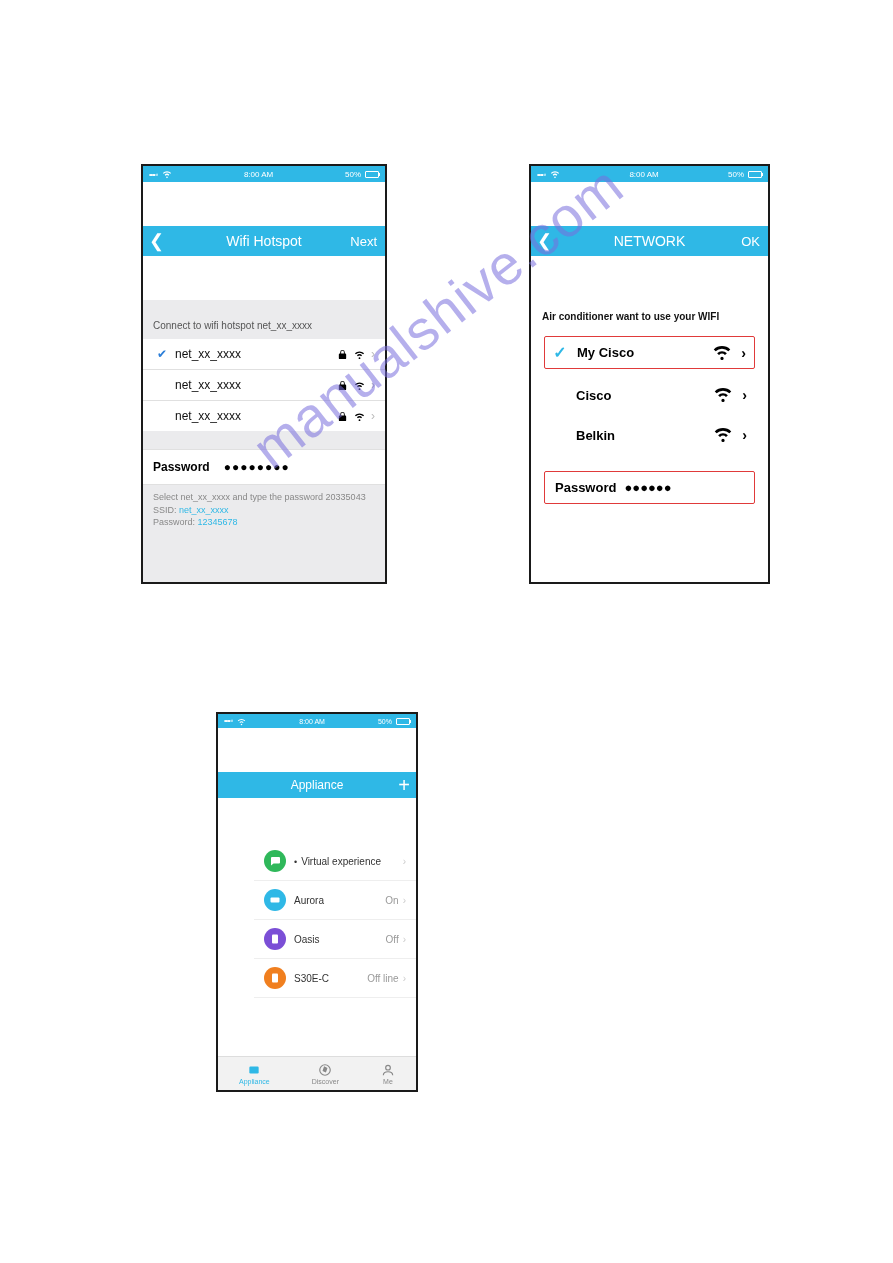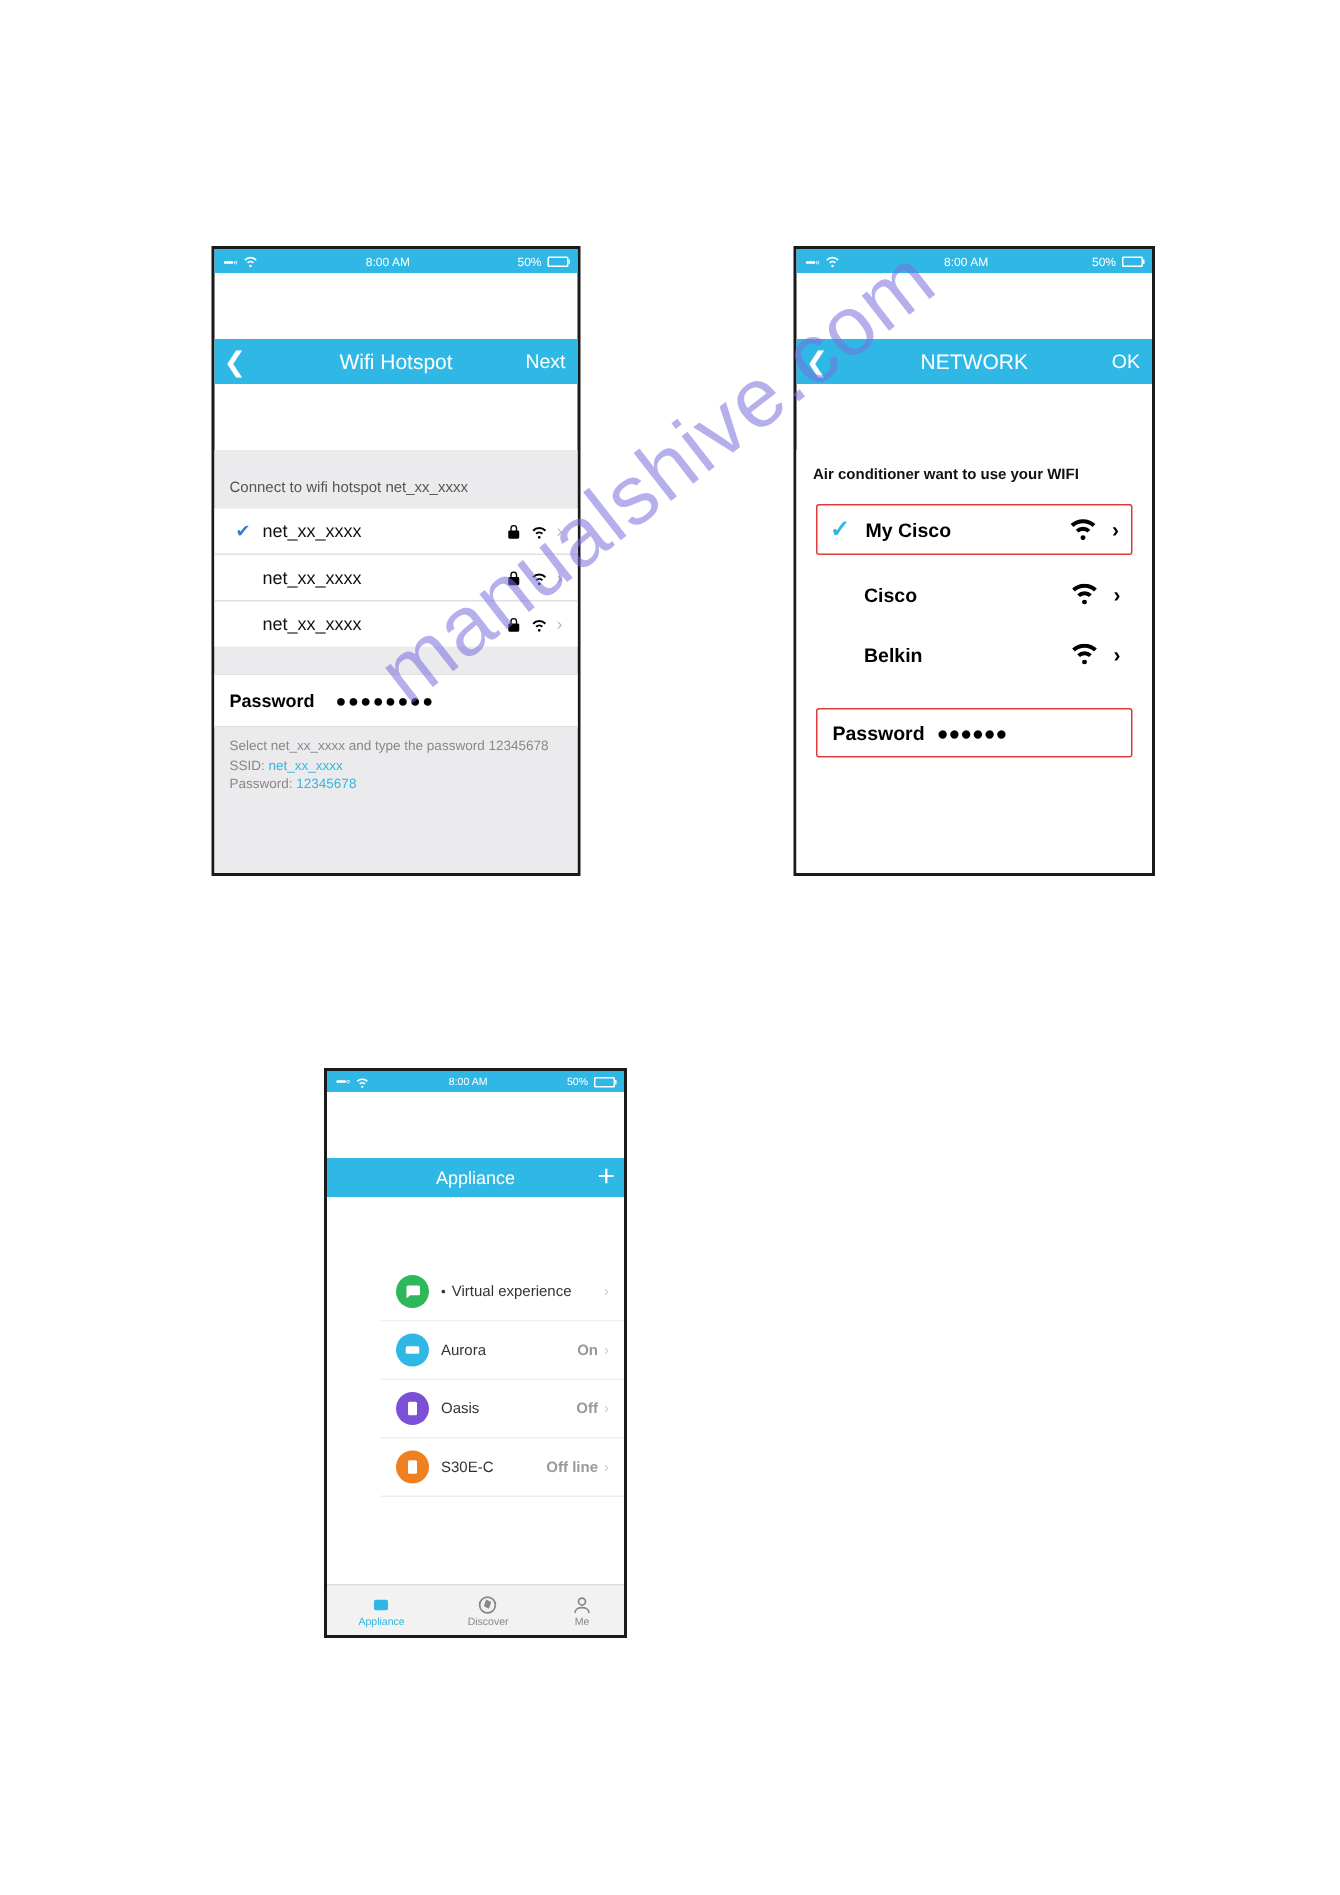--- a/index.html
+++ b/index.html
@@ -131,21 +131,21 @@
     margin-right:8px;
     color:#fff;
   }
   .app-icon svg { width:12px; height:12px; }
   .ic-green{background:#2fb85a;}
   .ic-blue{background:#2fb8e6;}
   .ic-purple{background:#7b4fd6;}
   .ic-orange{background:#f07f1f;}
   .app-label { flex:1; color:#333;}
   .app-label .bullet{font-size:9px;margin-right:4px;}
-  .app-status { color:#999; margin-right:4px;font-weight:bold;}
+  .app-status { color:#999; margin-right:4px;}
   .app-chev { color:#ccc; font-size:10px;}
   .tabbar {
     height:34px; background:#f2f2f2; border-top:1px solid #ddd;
     display:flex; justify-content:space-around; align-items:center;
   }
   .tab { display:flex; flex-direction:column; align-items:center; font-size:7px; color:#888; gap:1px;}
   .tab.active { color:#2fb8e6;}
   .tab svg { width:14px; height:14px; }
 
   
@@ -231,21 +231,21 @@
           <span class="chev">›</span>
         </span>
       </div>
     </div>
     <div style="height:18px"></div>
     <div class="pwd-row">
       <span>Password</span>
       <span class="dots-pwd">●●●●●●●●</span>
     </div>
     <div class="hint">
-      <div>Select net_xx_xxxx and type the password 12345678</div>
+      <div>Select net_xx_xxxx and type the password 20335043</div>
       <div><span>SSID:</span> <span class="link">net_xx_xxxx</span></div>
       <div><span>Password:</span> <span class="link">12345678</span></div>
     </div>
     <div class="phone1-filler"></div>
   </div>
 </div>
 
 <div class="phone phone2">
   <div class="status-bar">
     <span class="sb-left">

